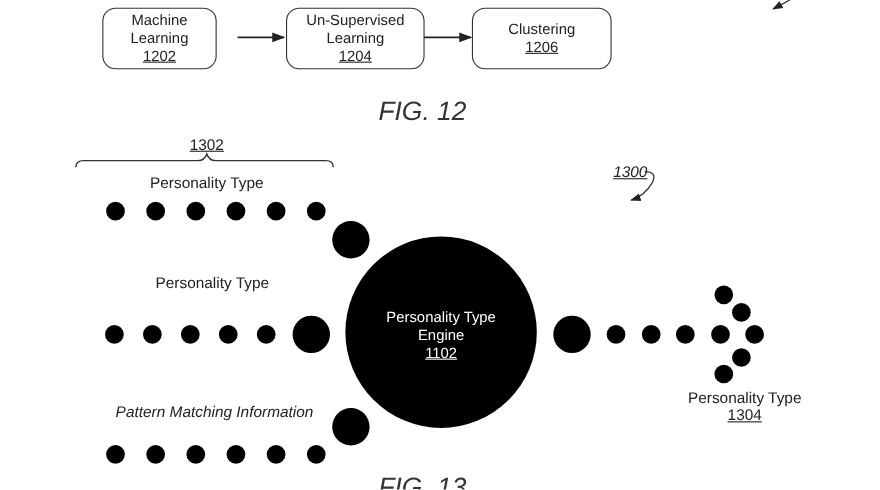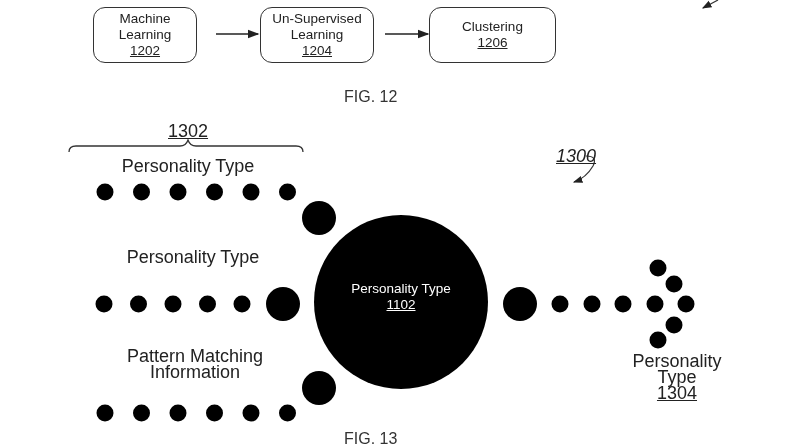--- a/index.html
+++ b/index.html
@@ -2,22 +2,22 @@
 <html><head>
 <meta charset="utf-8">
 <style>
   html, body { margin:0; padding:0; background:#ffffff; }
   body { width:800px; height:445px; position:relative; overflow:hidden;
          font-family:"Liberation Sans", sans-serif; color:#222; }
   .box { position:absolute; border:1.5px solid #333; border-radius:12px; background:#fff;
          display:flex; flex-direction:column; align-items:center; justify-content:center;
          font-size:13.5px; line-height:16px; text-align:center; box-sizing:border-box; }
   .ref { text-decoration:underline; }
-  .fig { position:absolute; font-size:16px; color:#333; }
-  .lbl { position:absolute; font-size:18px; line-height:16px; text-align:center; color:#222; }
+  .fig { position:absolute; font-style:italic; font-size:24px; color:#333; }
+  .lbl { position:absolute; font-size:14px; line-height:16px; text-align:center; color:#222; }
   .engine-text { position:absolute; color:#fff; font-size:13.5px; line-height:16px; text-align:center; }
   svg { position:absolute; left:0; top:0; }
 </style>
 </head>
 <body>
 
 <svg width="800" height="445">
   <defs>
     <marker id="arr" markerWidth="8" markerHeight="8" refX="7" refY="4" orient="auto">
       <path d="M0,1 L8,4 L0,7 Z" fill="#222"></path>
@@ -66,43 +66,44 @@
       <circle cx="658" cy="340" r="8.5" fill="#000"></circle>
     </g>
 
   <circle cx="401" cy="302" r="87" fill="#000"></circle>
 </svg>
 
 <div class="box" style="left:93px;top:7px;width:104px;height:56px;">
   <span>Machine Learning</span>
   <span class="ref">1202</span>
 </div>
-<div class="box" style="left:260px;top:7px;width:114px;height:56px;">
+<div class="box" style="left:260px;top:7px;width:126px;height:56px;">
   <span>Un-Supervised</span>
   <span>Learning</span>
   <span class="ref">1204</span>
 </div>
 <div class="box" style="left:429px;top:7px;width:127px;height:56px;">
   <span>Clustering</span>
   <span class="ref">1206</span>
 </div>
 
 <div class="fig" style="left:344px;top:88px;">FIG. 12</div>
 
 <div class="lbl ref" style="left:168px;top:123px;width:40px;">1302</div>
 <div class="lbl" style="left:118px;top:158px;width:140px;">Personality Type</div>
 <div class="lbl" style="left:108px;top:249px;width:170px;">
   <div>Personality Type</div>
 </div>
-<div class="lbl" style="left:100px;top:348px;width:190px;">Pattern Matching Information</div>
+<div class="lbl" style="left:100px;top:366px;width:190px;font-style:italic;">Pattern Matching Information</div>
 
 <div class="lbl" style="left:556px;top:148px;width:34px;font-style:italic;text-decoration:underline;">1300</div>
 
 <div class="engine-text" style="left:331px;top:281px;width:140px;">
   <div>Personality Type</div>
+  <div>Engine</div>
   <div class="ref">1102</div>
 </div>
 
 <div class="lbl" style="left:615px;top:353px;width:124px;">
   <div>Personality Type</div>
   <div class="ref">1304</div>
 </div>
 
 <div class="fig" style="left:344px;top:430px;">FIG. 13</div>
 

